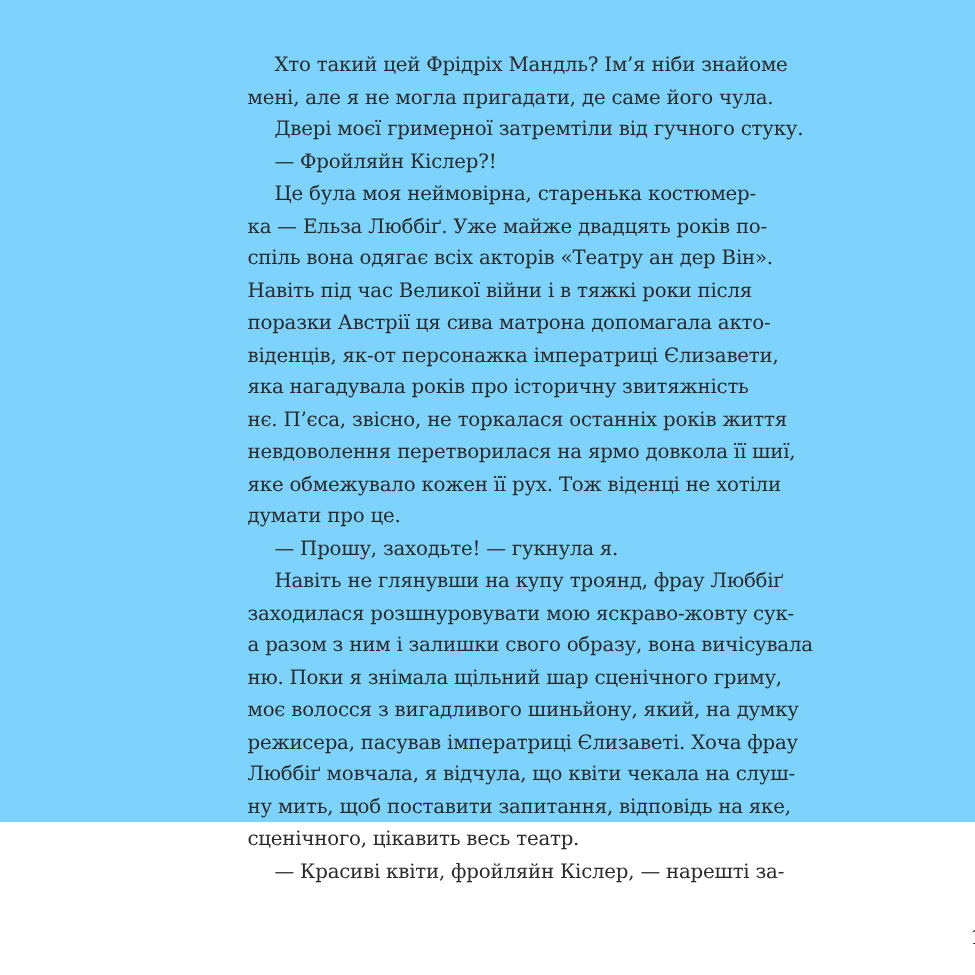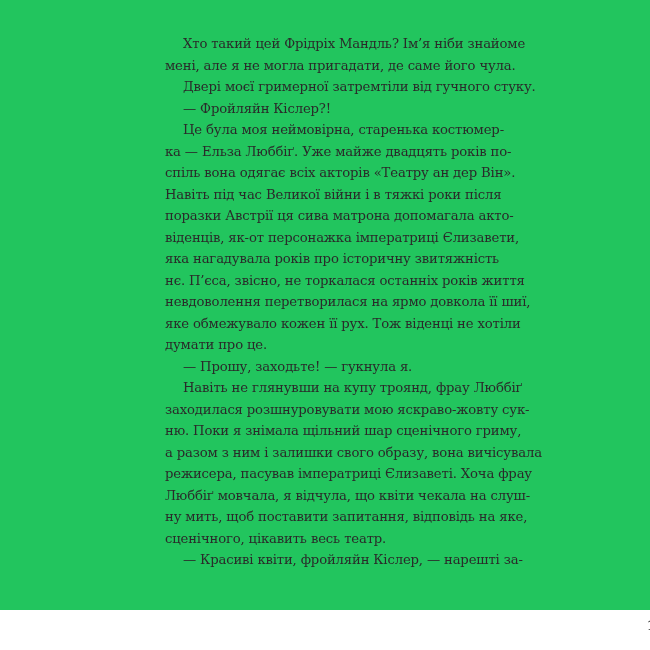--- a/index.html
+++ b/index.html
@@ -1,17 +1,17 @@
 <!DOCTYPE html>
 <html><head>
 <meta charset="utf-8">
 <style>
   html, body { margin:0; padding:0; background:#ffffff; }
   body { width:650px; height:650px; position:relative; overflow:hidden; }
-  .page { position:absolute; left:0; top:0; width:650px; height:610px; background:#22c55e; }
+  .page { position:absolute; left:0; top:0; width:650px; height:548px; background:#7dd3fc; }
   .text-block {
     position:absolute; left:165px; top:33px; width:311px;
     font-family:"DejaVu Serif", "Liberation Serif", serif;
     font-size:13.2px; line-height:21.5px; color:#2a2a2a;
     letter-spacing:-0.15px;
   }
   .line { display:block; white-space:nowrap; text-align:justify; text-align-last:justify; height:21.5px; }
   .line.last { text-align-last:left; }
   .line.indent { padding-left:18px; }
   .page-number {
@@ -35,22 +35,23 @@
       <span class="line">поразки Австрії ця сива матрона допомагала акто-</span>
       <span class="line">віденців, як-от персонажка імператриці Єлизавети,</span>
       <span class="line">яка нагадувала років про історичну звитяжність</span>
       <span class="line">нє. П’єса, звісно, не торкалася останніх років життя</span>
       <span class="line">невдоволення перетворилася на ярмо довкола її шиї,</span>
       <span class="line">яке обмежувало кожен її рух. Тож віденці не хотіли</span>
       <span class="line last">думати про це.</span>
       <span class="line indent last">— Прошу, заходьте! — гукнула я.</span>
       <span class="line indent">Навіть не глянувши на купу троянд, фрау Люббіґ</span>
       <span class="line">заходилася розшнуровувати мою яскраво-жовту сук-</span>
+      <span class="line">а разом з ним і залишки свого образу, вона вичісувала</span>
       <span class="line">ню. Поки я знімала щільний шар сценічного гриму,</span>
-      <span class="line">а разом з ним і залишки свого образу, вона вичісувала</span>
+      <span class="line">моє волосся з вигадливого шиньйону, який, на думку</span>
       <span class="line">режисера, пасував імператриці Єлизаветі. Хоча фрау</span>
       <span class="line">Люббіґ мовчала, я відчула, що квіти чекала на слуш-</span>
       <span class="line">ну мить, щоб поставити запитання, відповідь на яке,</span>
       <span class="line last">сценічного, цікавить весь театр.</span>
       <span class="line indent">— Красиві квіти, фройляйн Кіслер, — нарешті за-</span>
     </div>
   <div class="page-number">15</div>
 </div>
 
 </body></html>

